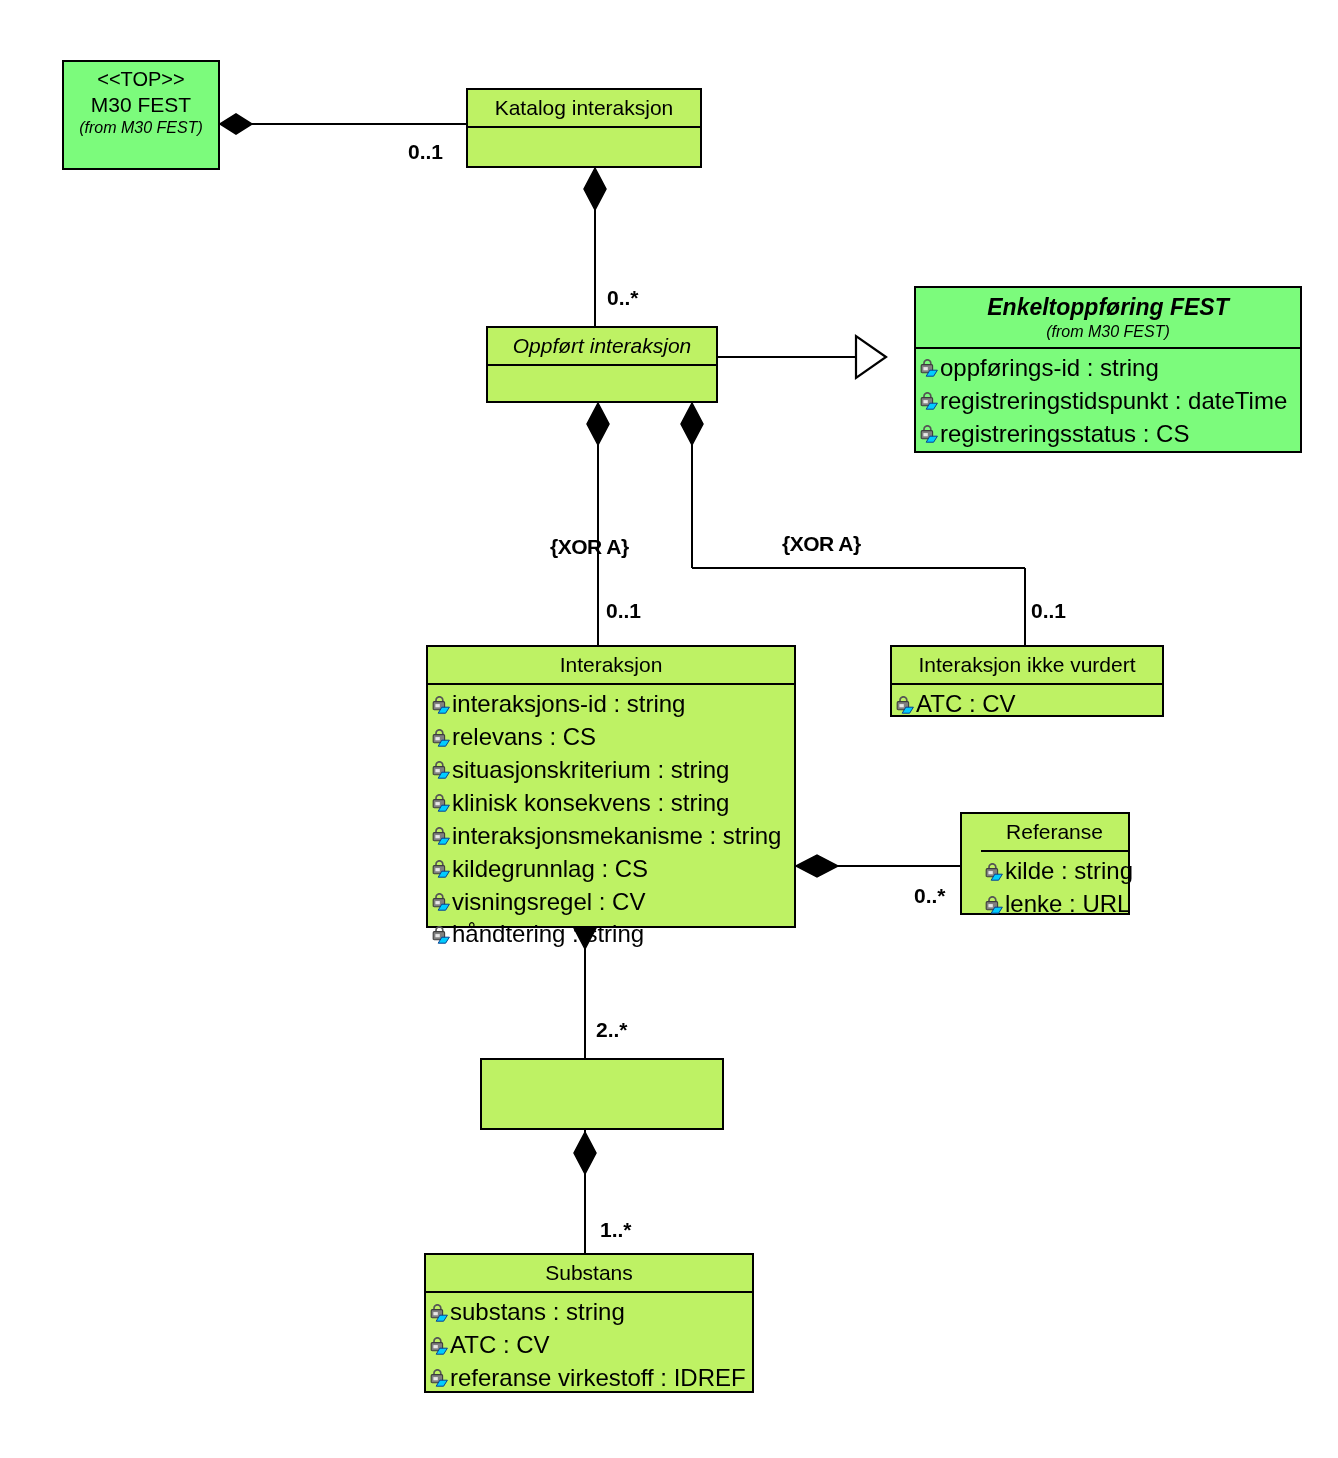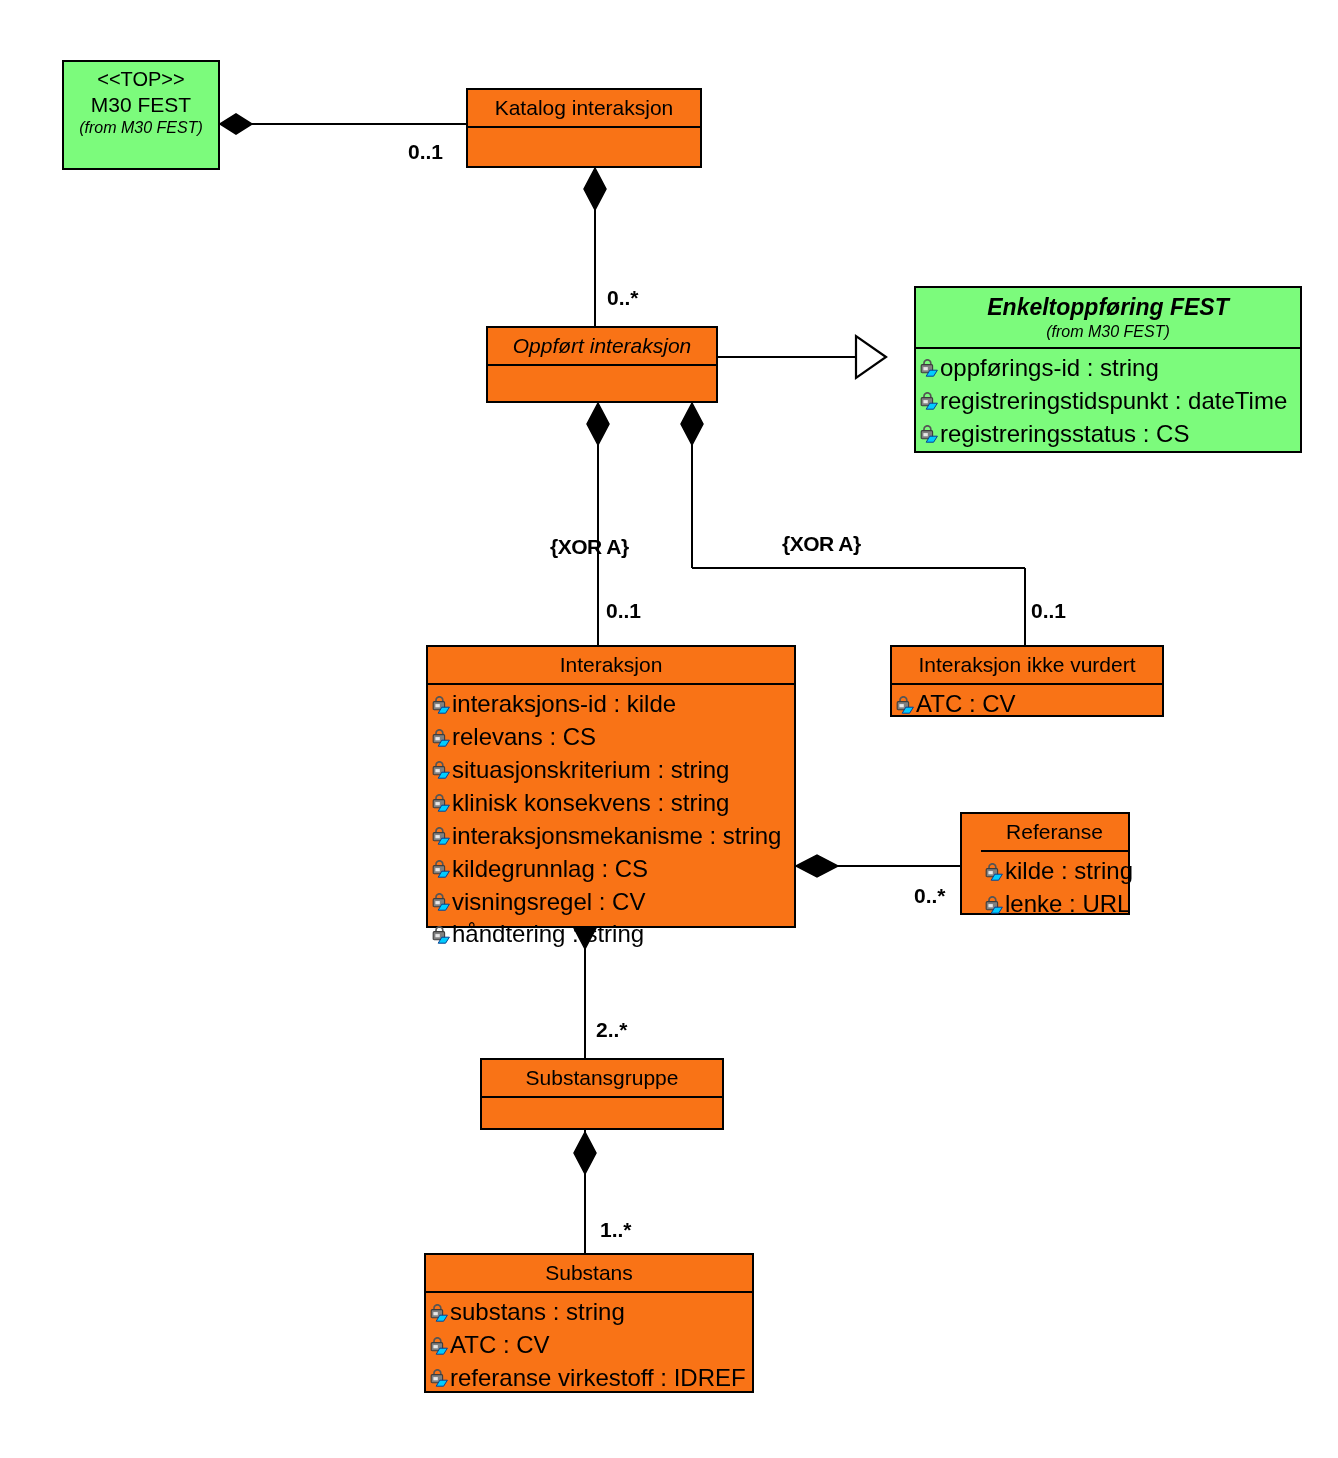--- a/index.html
+++ b/index.html
@@ -22,21 +22,21 @@
     position: absolute;
     left: 0; top: 0;
     width: 1338px;
     height: 1458px;
     pointer-events: none;
   }
   .umlbox {
     position: absolute;
     box-sizing: border-box;
     border: 2px solid #000000;
-    background: #f97316;
+    background: #bef264;
     z-index: 5;
   }
   .umlbox.green {
     background: #7CFB7C;
   }
   .title-cell {
     text-align: center;
     font-size: 21px;
     color: #000;
     line-height: 1.25;
@@ -215,21 +215,21 @@
     <div class="attr-cell">
       <div class="attr-row">
         <span class="attr-icon">
             <svg width="20" height="18" viewBox="0 0 20 18" xmlns="http://www.w3.org/2000/svg">
               <path d="M5 6 V4.2 A3.4 3.4 0 0 1 11.8 4.2 V6" fill="none" stroke="#555555" stroke-width="1.7"></path>
               <rect x="2.2" y="5.6" width="11.4" height="8.2" rx="1.1" fill="#808080" stroke="#3d3d3d" stroke-width="1.1"></rect>
               <rect x="4.4" y="8.1" width="4.4" height="3.2" fill="#e8e8e8"></rect>
               <polygon points="10.8,11.2 18.4,11.2 14.6,17.2 7.2,17.2" fill="#00CCFF" stroke="#0a3f8f" stroke-width="1"></polygon>
             </svg>
           </span>
-        <span>interaksjons-id : kilde</span>
+        <span>interaksjons-id : string</span>
       </div>
       <div class="attr-row">
         <span class="attr-icon">
             <svg width="20" height="18" viewBox="0 0 20 18" xmlns="http://www.w3.org/2000/svg">
               <path d="M5 6 V4.2 A3.4 3.4 0 0 1 11.8 4.2 V6" fill="none" stroke="#555555" stroke-width="1.7"></path>
               <rect x="2.2" y="5.6" width="11.4" height="8.2" rx="1.1" fill="#808080" stroke="#3d3d3d" stroke-width="1.1"></rect>
               <rect x="4.4" y="8.1" width="4.4" height="3.2" fill="#e8e8e8"></rect>
               <polygon points="10.8,11.2 18.4,11.2 14.6,17.2 7.2,17.2" fill="#00CCFF" stroke="#0a3f8f" stroke-width="1"></polygon>
             </svg>
           </span>
@@ -343,21 +343,20 @@
               <rect x="4.4" y="8.1" width="4.4" height="3.2" fill="#e8e8e8"></rect>
               <polygon points="10.8,11.2 18.4,11.2 14.6,17.2 7.2,17.2" fill="#00CCFF" stroke="#0a3f8f" stroke-width="1"></polygon>
             </svg>
           </span>
         <span>lenke : URL</span>
       </div>
     </div>
   </div>
 
   <div class="umlbox" style="left:480px; top:1058px; width:244px; height:72px;">
-    <div class="title-cell with-sep">Substansgruppe</div>
   </div>
 
   <div class="umlbox" style="left:424px; top:1253px; width:330px; height:140px;">
     <div class="title-cell with-sep">Substans</div>
     <div class="attr-cell">
       <div class="attr-row">
         <span class="attr-icon">
             <svg width="20" height="18" viewBox="0 0 20 18" xmlns="http://www.w3.org/2000/svg">
               <path d="M5 6 V4.2 A3.4 3.4 0 0 1 11.8 4.2 V6" fill="none" stroke="#555555" stroke-width="1.7"></path>
               <rect x="2.2" y="5.6" width="11.4" height="8.2" rx="1.1" fill="#808080" stroke="#3d3d3d" stroke-width="1.1"></rect>

